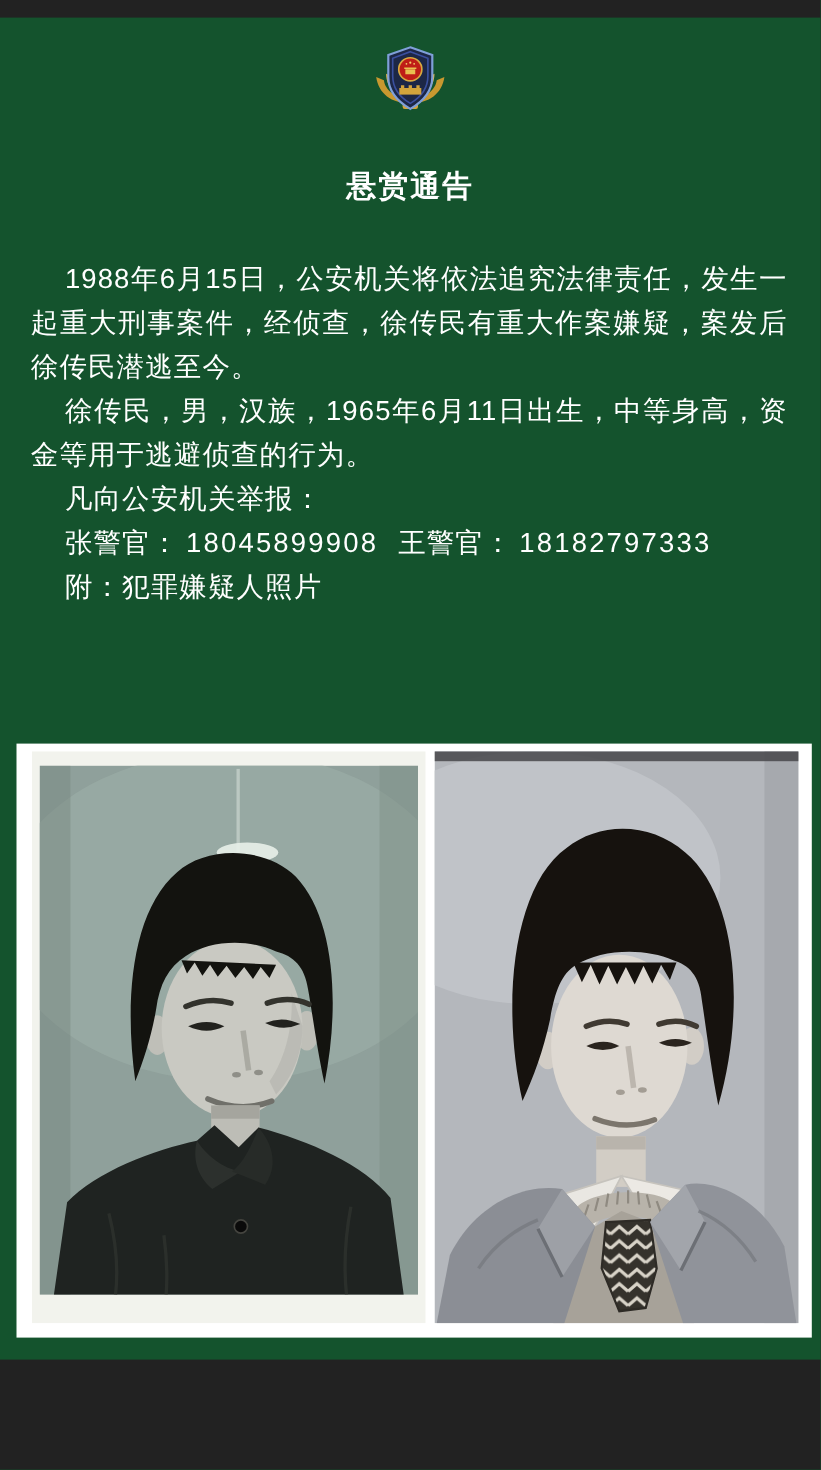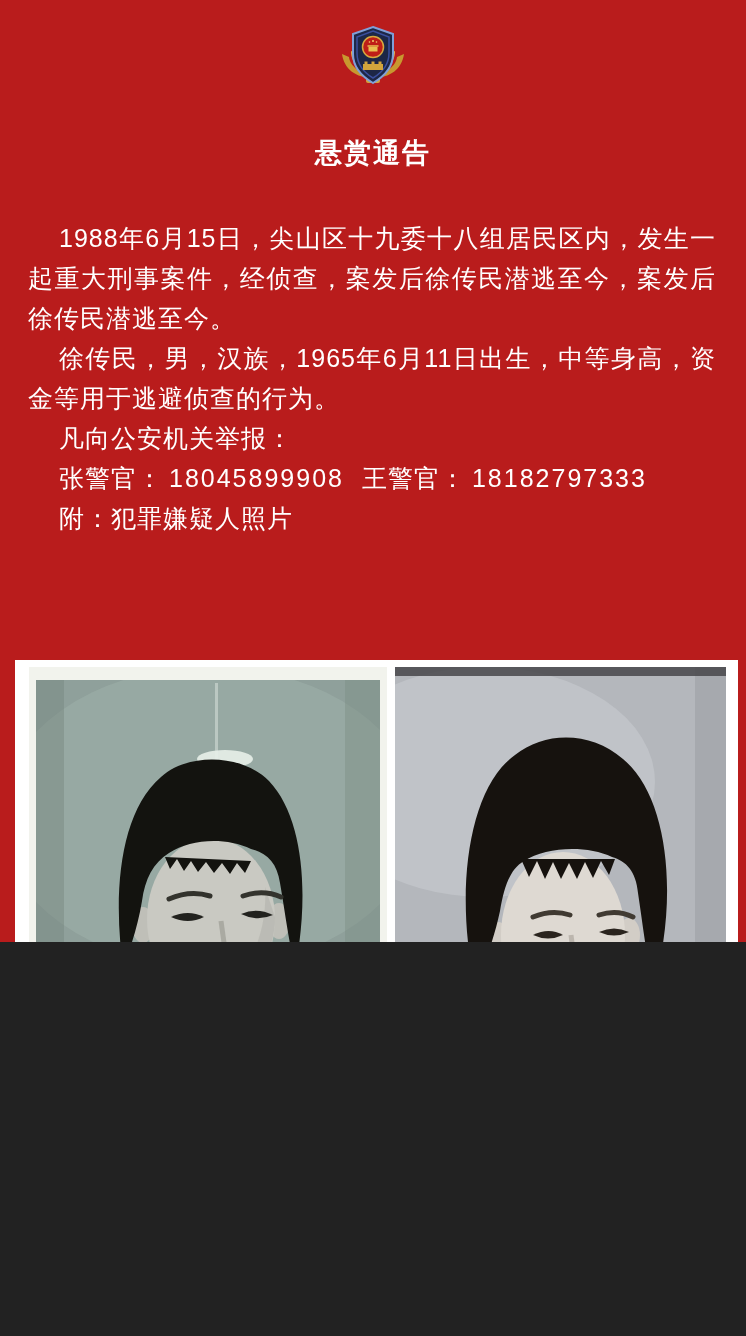--- a/index.html
+++ b/index.html
@@ -1,21 +1,21 @@
 <!DOCTYPE html>
 <html lang="zh"><head>
 <meta charset="utf-8">
 <style>
   html,body{margin:0;padding:0;}
   body{background:#222;font-family:"Liberation Sans","DejaVu Sans",sans-serif;}
   .poster{
     position:relative;
-    width:746px;height:942px;
-    margin:0 auto;
-    background:#b91c1c;
+    width:746px;height:1220px;
+    margin:16px auto;
+    background:#14532d;
     overflow:hidden;
     color:#ffffff;
   }
   .badge{display:block;margin:21px auto 0;}
   .title{
     margin:44px 0 0;
     text-align:center;
     font-size:27px;
     font-weight:bold;
     letter-spacing:2px;
@@ -86,21 +86,21 @@
 
     <rect x="23" y="43" width="20" height="6" fill="#D2A43C"></rect>
     <rect x="24.5" y="40.5" width="3" height="3" fill="#D2A43C"></rect>
     <rect x="31.5" y="40.5" width="3" height="3" fill="#D2A43C"></rect>
     <rect x="38.5" y="40.5" width="3" height="3" fill="#D2A43C"></rect>
   </svg>
 
   <h1 class="title">悬赏通告</h1>
 
   <div class="content">
-    <p>1988年6月15日，尖山区十九委十八组居民区内，发生一起重大刑事案件，经侦查，案发后徐传民潜逃至今，案发后徐传民潜逃至今。</p>
+    <p>1988年6月15日，公安机关将依法追究法律责任，发生一起重大刑事案件，经侦查，徐传民有重大作案嫌疑，案发后徐传民潜逃至今。</p>
     <p>徐传民，男，汉族，1965年6月11日出生，中等身高，资金等用于逃避侦查的行为。</p>
     <p>凡向公安机关举报：</p>
     <p class="contact-line"><span>张警官：</span><span class="phone">18045899908</span><span class="second">王警官：</span><span class="phone">18182797333</span></p>
     <p>附：犯罪嫌疑人照片</p>
   </div>
 
   <div class="photo-panel">
 
     <svg class="photo photo-left" viewBox="0 0 358 520" preserveAspectRatio="none" role="img">
       <rect width="358" height="520" fill="#F2F3ED"></rect>

